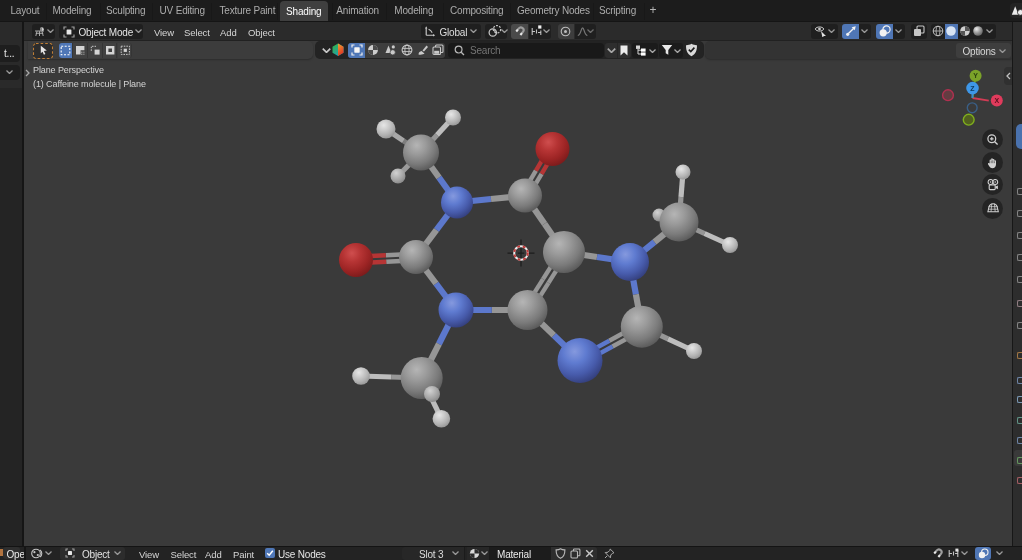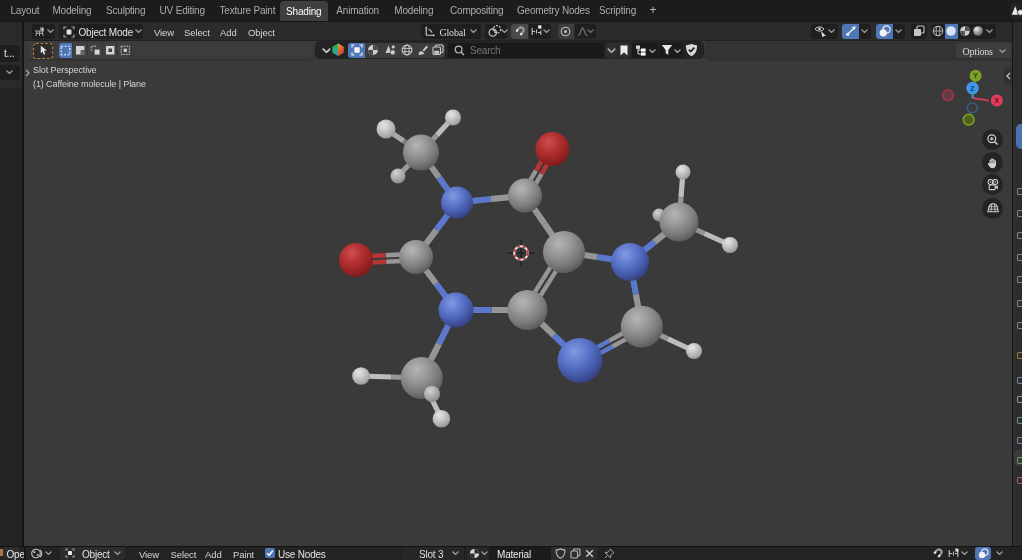--- a/index.html
+++ b/index.html
@@ -81,21 +81,21 @@
     <div class="abs txt m" style="left:184px;top:27px;">Select</div>
     <div class="abs txt m" style="left:220px;top:27px;">Add</div>
     <div class="abs txt m" style="left:248px;top:27px;">Object</div>
     <div class="abs" style="left:421px;top:24px;width:60px;height:14.5px;background:#1f1f1f;border-radius:3px;"></div>
     <svg width="12" height="12" viewBox="0 0 12 12" style="position:absolute;left:424px;top:25px">
       <path d="M2.2 10.2 L2.2 3 M2.2 10.2 L9.4 10.2" stroke="#c9c9c9" stroke-width="1.15" fill="none"></path>
       <path d="M2.2 1.2 L1 3.4 H3.4 Z" fill="#c9c9c9"></path>
       <path d="M11.2 10.2 L9 9 V11.4 Z" fill="#c9c9c9"></path>
       <path d="M4.6 4.2 A 7 7 0 0 1 8.2 7.8" stroke="#c9c9c9" stroke-width="1.05" fill="none"></path>
     </svg>
-    <div class="abs txt" style="left:439.5px;top:26.5px;color:#dedede;font-family:Liberation Serif, serif;">Global</div>
+    <div class="abs txt" style="left:439.5px;top:26.5px;color:#dedede;">Global</div>
     <div class="abs" style="left:469.5px;top:29px;">
       <svg width="7" height="4" viewBox="0 0 7 4">
         <path d="M0.5 0.5 L3.5 3.5 L6.5 0.5" stroke="#9a9a9a" stroke-width="1.3" fill="none"></path>
       </svg>
     </div>
     <div class="abs" style="left:484.5px;top:24px;width:22px;height:14.5px;background:#1f1f1f;border-radius:3px;"></div>
     <svg width="14" height="12" viewBox="0 0 14 12" style="position:absolute;left:487.5px;top:25px">
       <circle cx="4.8" cy="7.5" r="3.7" stroke="#c6c6c6" stroke-width="1.25" fill="none"></circle>
       <circle cx="9" cy="4.3" r="3.7" stroke="#c6c6c6" stroke-width="1.25" fill="none" stroke-dasharray="1.9 1.3"></circle>
       <circle cx="6.9" cy="5.9" r="0.9" fill="#c6c6c6"></circle>
@@ -322,27 +322,27 @@
       <svg width="7" height="4" viewBox="0 0 7 4">
         <path d="M0.5 0.5 L3.5 3.5 L6.5 0.5" stroke="#a9a9a9" stroke-width="1.3" fill="none"></path>
       </svg>
     </div>
     <svg width="13" height="14" viewBox="0 0 13 14" style="position:absolute;left:684.5px;top:43.3px">
       <path d="M6.5 0.8 C8.5 2 10.5 2.3 12 2.2 C12 7 11 11 6.5 13.2 C2 11 1 7 1 2.2 C2.5 2.3 4.5 2 6.5 0.8 Z" fill="#d9d9d9"></path>
       <path d="M3.8 6.6 L5.8 8.6 L9.4 4.6" stroke="#1b1b1b" stroke-width="1.6" fill="none"></path>
     </svg>
     <div class="abs" style="left:705px;top:41px;width:310px;height:18px;background:#333333;border-radius:5px;box-shadow:0 1px 2px rgba(0,0,0,0.25);"></div>
     <div class="abs" style="left:956px;top:42.5px;width:55px;height:15.5px;background:#3e3e3e;border-radius:3px;"></div>
-    <div class="abs txt" style="left:962.5px;top:45.5px;color:#d8d8d8;font-family:Liberation Serif, serif;">Options</div>
+    <div class="abs txt" style="left:962.5px;top:45.5px;color:#d8d8d8;">Options</div>
     <div class="abs" style="left:998.5px;top:48.5px;">
       <svg width="7" height="4" viewBox="0 0 7 4">
         <path d="M0.5 0.5 L3.5 3.5 L6.5 0.5" stroke="#9a9a9a" stroke-width="1.3" fill="none"></path>
       </svg>
     </div>
-    <div class="abs txt m" style="left:33px;top:64.5px;color:#d4d4d4;font-size:9px;letter-spacing:-0.1px;">Slot Perspective</div>
+    <div class="abs txt m" style="left:33px;top:64.5px;color:#d4d4d4;font-size:9px;letter-spacing:-0.1px;">Plane Perspective</div>
     <div class="abs txt m" style="left:33px;top:78.5px;color:#d4d4d4;font-size:9px;letter-spacing:-0.1px;">(1) Caffeine molecule | Plane</div>
     <svg width="5" height="8" viewBox="0 0 5 8" style="position:absolute;left:24.5px;top:68.5px">
       <path d="M1 1 L4 4 L1 7" stroke="#a8a8a8" stroke-width="1.3" fill="none"></path>
     </svg>
     <div class="abs" style="left:1004px;top:67px;width:8px;height:18px;background:#303030;border-radius:4px 0 0 4px;"></div>
     <svg width="5" height="8" viewBox="0 0 5 8" style="position:absolute;left:1005.5px;top:72px">
       <path d="M4 1 L1 4 L4 7" stroke="#c0c0c0" stroke-width="1.3" fill="none"></path>
     </svg>
     <div class="abs" style="left:24px;top:22px;width:988px;height:524px;">
       <svg width="988" height="524" viewBox="24 22 988 524" style="position:absolute;left:0;top:0">

